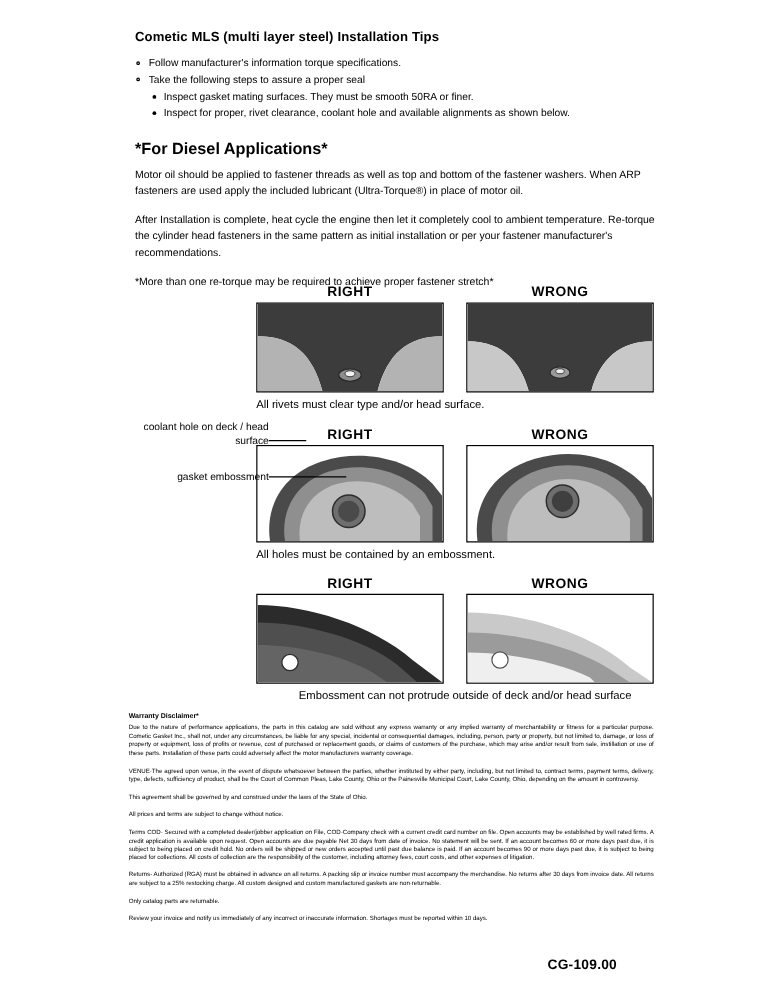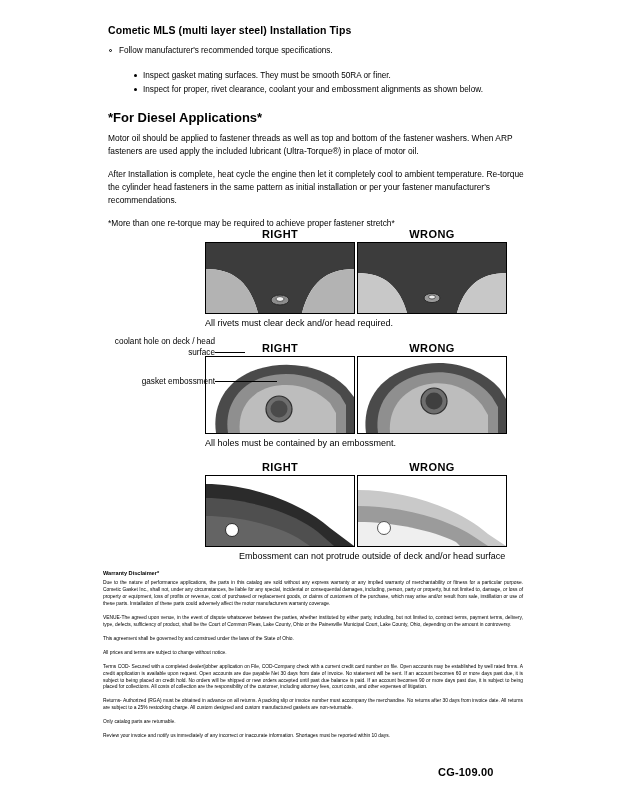--- a/index.html
+++ b/index.html
@@ -51,21 +51,21 @@
     left: 1px;
     top: 5px;
     width: 3px;
     height: 3px;
     border: 1px solid #000;
     border-radius: 50%;
     box-sizing: border-box;
   }
   ul.subbullets {
     list-style: none;
-    margin: 12px;
+    margin: 0;
     padding: 0 0 0 12px;
   }
   ul.subbullets > li {
     font-size: 8.2px;
     line-height: 1.62;
     padding-left: 11px;
     position: relative;
   }
   ul.subbullets > li::before {
     content: "";
@@ -93,21 +93,21 @@
 
   
   .figures {
     position: absolute;
     left: 205px;
     top: 228px;
     width: 310px;
   }
   .fig-row {
     display: flex;
-    gap: 2px;
+    gap: 18px;
   }
   .fig-col {
     width: 150px;
   }
   .fig-label {
     text-align: center;
     font-size: 11px;
     font-weight: bold;
     letter-spacing: 0.4px;
     margin-bottom: 2px;
@@ -193,25 +193,26 @@
 </style>
 </head>
 <body>
 
 <div class="page">
 
   <div class="content">
     <h1 class="title">Cometic MLS (multi layer steel) Installation Tips</h1>
 
     <ul class="bullets">
-      <li>Follow manufacturer's recommended torque specifications.</li>
+      <li>Follow manufacturer's information torque specifications.</li>
+      <li>Take the following steps to assure a proper seal</li>
     </ul>
     <ul class="subbullets">
       <li>Inspect gasket mating surfaces.  They must be smooth 50RA or finer.</li>
-      <li>Inspect for proper, rivet clearance, coolant your and embossment alignments as shown below.</li>
+      <li>Inspect for proper, rivet clearance, coolant hole and available alignments as shown below.</li>
     </ul>
 
     <h2 class="subtitle">*For Diesel Applications*</h2>
     <p class="body">Motor oil should be applied to fastener threads as well as top and bottom of the fastener washers. When ARP fasteners are used apply the included lubricant (Ultra-Torque®) in place of motor oil.</p>
     <p class="body">After Installation is complete, heat cycle the engine then let it completely cool to ambient temperature. Re-torque the cylinder head fasteners in the same pattern as initial installation or per your fastener manufacturer's recommendations.</p>
     <p class="body last">*More than one re-torque may be required to achieve proper fastener stretch*</p>
   </div>
 
   <div class="figures">
 
@@ -237,21 +238,21 @@
             <rect x="0" y="0" width="148" height="70" fill="#ffffff"></rect>
             <path d="M0,0 L148,0 L148,30 C122,30 106,44 99,70 L49,70 C42,44 26,30 0,30 Z" fill="#3c3c3c"></path>
             <path d="M99,70 C106,44 122,30 148,30 L148,70 Z" fill="#c8c8c8"></path>
             <path d="M0,30 C26,30 42,44 49,70 L0,70 Z" fill="#c8c8c8"></path>
             <ellipse cx="74" cy="55" rx="8" ry="4.6" fill="#9a9a9a" stroke="#2a2a2a" stroke-width="1"></ellipse>
             <ellipse cx="74" cy="54" rx="3.4" ry="2" fill="#ededed" stroke="#2a2a2a" stroke-width="0.7"></ellipse>
           </svg>
         </div>
       </div>
     </div>
-    <div class="fig-caption">All rivets must clear deck and/or head required.</div>
+    <div class="fig-caption">All rivets must clear type and/or head surface.</div>
 
     <div class="fig-row">
       <div class="fig-col">
         <div class="fig-label">RIGHT</div>
         <div class="fig-box tall">
           <svg width="148" height="76" viewBox="0 0 148 76">
             <rect x="0" y="0" width="148" height="76" fill="#ffffff"></rect>
             <path d="M10,76 C6,48 20,22 52,12 C84,2 120,10 140,30 L148,40 L148,76 Z" fill="#4a4a4a"></path>
             <path d="M22,76 C18,50 32,28 58,20 C86,12 116,20 134,38 L140,48 L140,76 Z" fill="#8f8f8f"></path>
             <path d="M34,76 C31,54 43,36 64,30 C88,24 110,32 124,46 L130,56 L130,76 Z" fill="#bdbdbd"></path>

